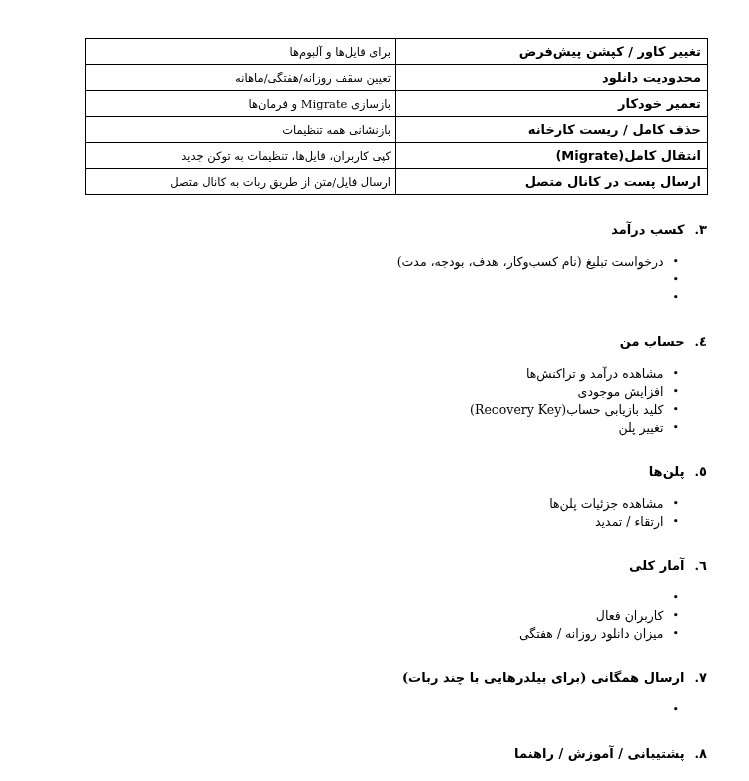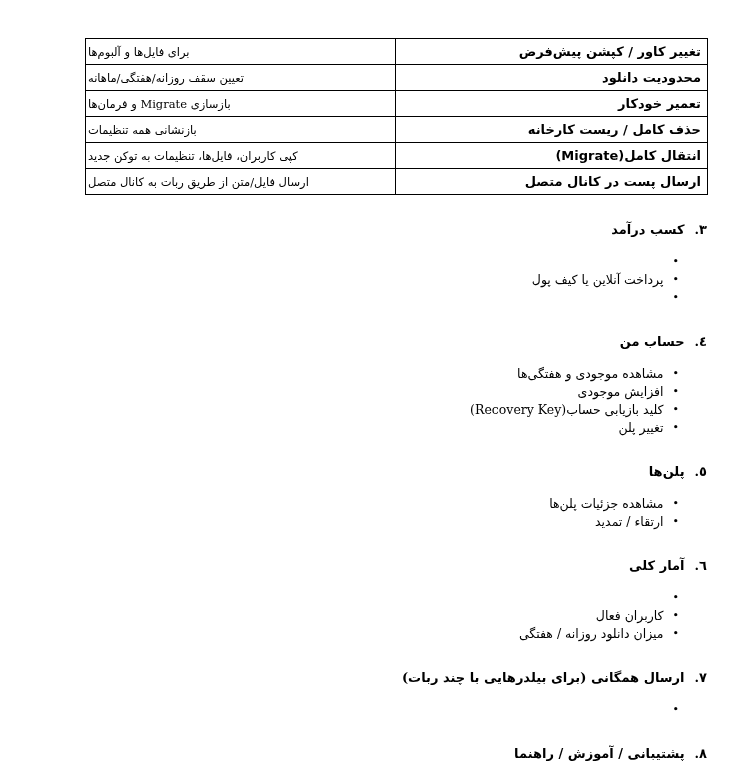--- a/index.html
+++ b/index.html
@@ -40,21 +40,21 @@
     font-family: "DejaVu Sans", sans-serif;
     font-weight: bold;
     font-size: 13px;
     text-align: right;
     padding: 0 6px 0 2px;
   }
   .desc-cell {
     width: 50%;
     font-family: "DejaVu Serif", "DejaVu Sans", sans-serif;
     font-size: 11.5px;
-    text-align: left;
+    text-align: right;
     padding: 0 4px 0 2px;
   }
   
   .section-heading {
     display: flex;
     flex-direction: row;
     gap: 10px;
     margin: 26px 42px 0 0;
     font-family: "DejaVu Serif", "DejaVu Sans", sans-serif;
     font-weight: bold;
@@ -118,40 +118,40 @@
   </table>
 
   <div class="section">
     <div class="section-heading">
       <span class="sec-num">٣.</span>
       <span class="sec-title">کسب درآمد</span>
     </div>
     <ul class="bullet-list">
       <li class="bullet-item">
         <span class="dot">•</span>
-      </li>
-      <li class="bullet-item">
-        <span class="dot">•</span>
-        <span class="bullet-text">پرداخت آنلاین یا کیف پول</span>
+        <span class="bullet-text">درخواست تبلیغ (نام کسب‌وکار، هدف، بودجه، مدت)</span>
+      </li>
+      <li class="bullet-item">
+        <span class="dot">•</span>
       </li>
       <li class="bullet-item">
         <span class="dot">•</span>
       </li>
     </ul>
   </div>
 
   <div class="section">
     <div class="section-heading">
       <span class="sec-num">٤.</span>
       <span class="sec-title">حساب من</span>
     </div>
     <ul class="bullet-list">
       <li class="bullet-item">
         <span class="dot">•</span>
-        <span class="bullet-text">مشاهده موجودی و هفتگی‌ها</span>
+        <span class="bullet-text">مشاهده درآمد و تراکنش‌ها</span>
       </li>
       <li class="bullet-item">
         <span class="dot">•</span>
         <span class="bullet-text">افزایش موجودی</span>
       </li>
       <li class="bullet-item">
         <span class="dot">•</span>
         <span class="bullet-text">کلید بازیابی حساب(Recovery Key)</span>
       </li>
       <li class="bullet-item">

